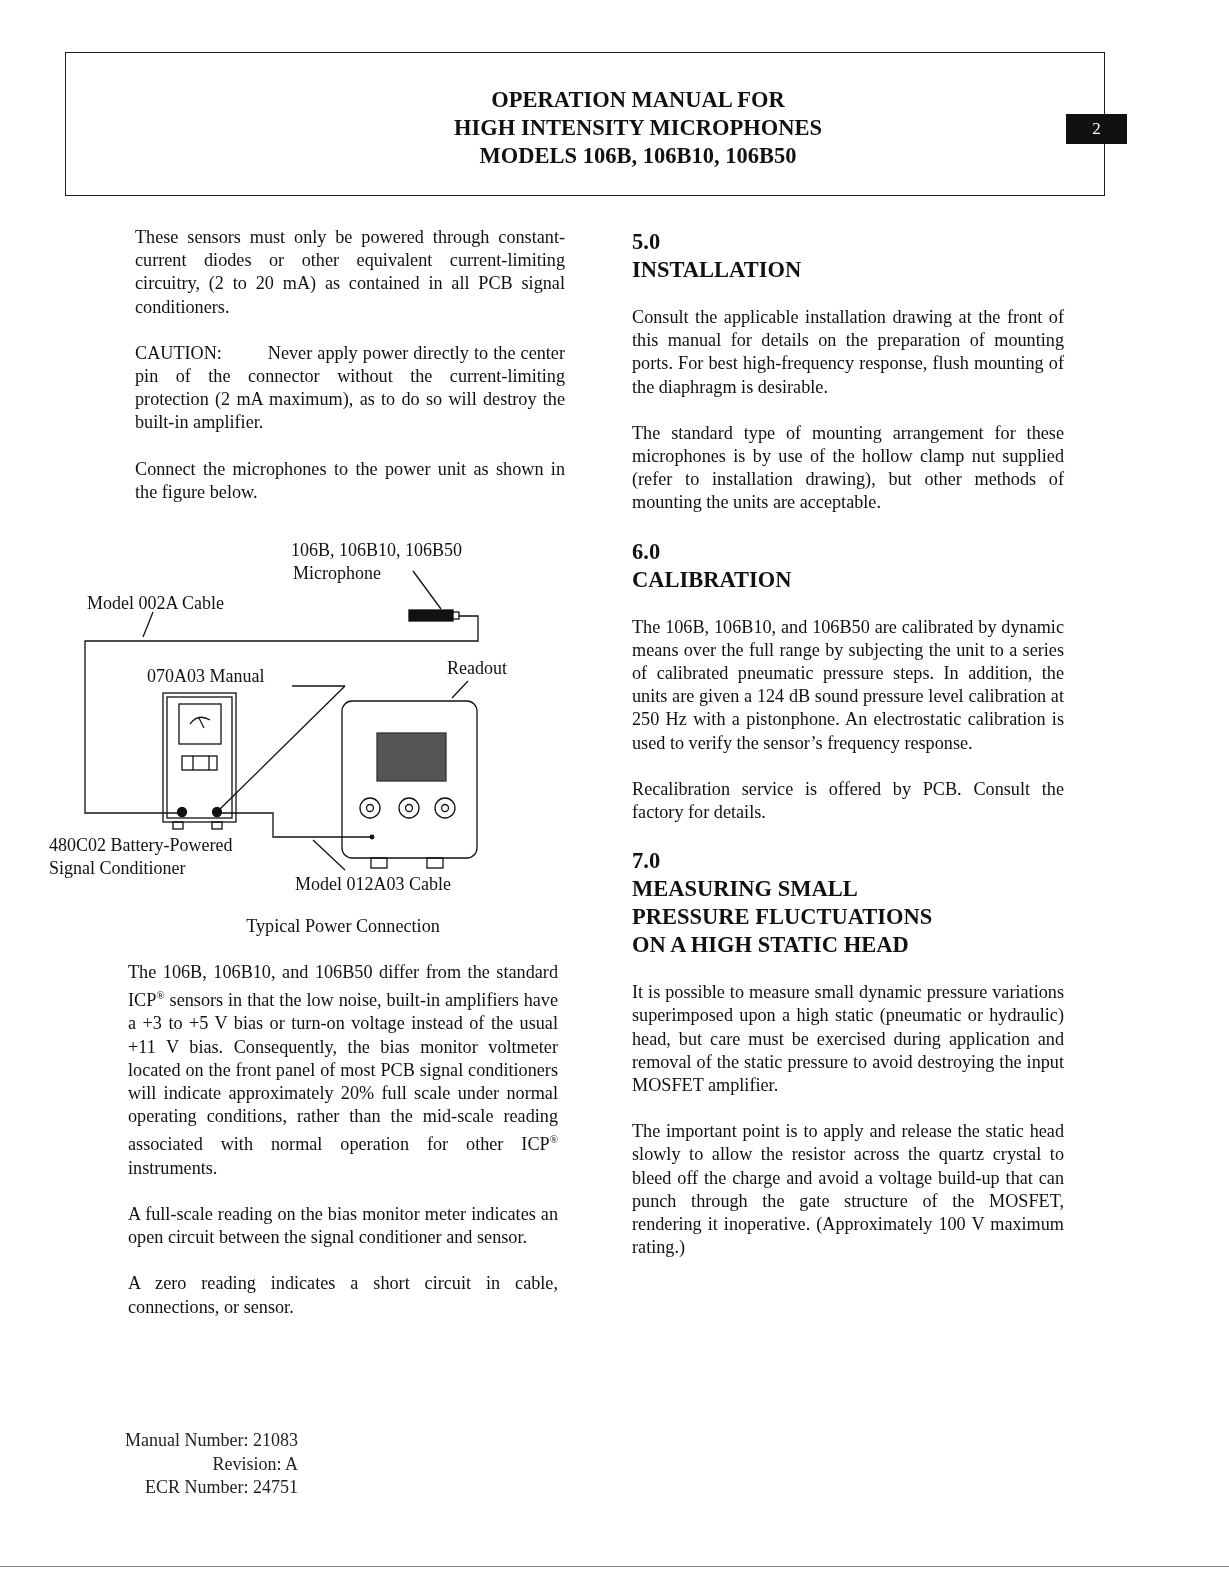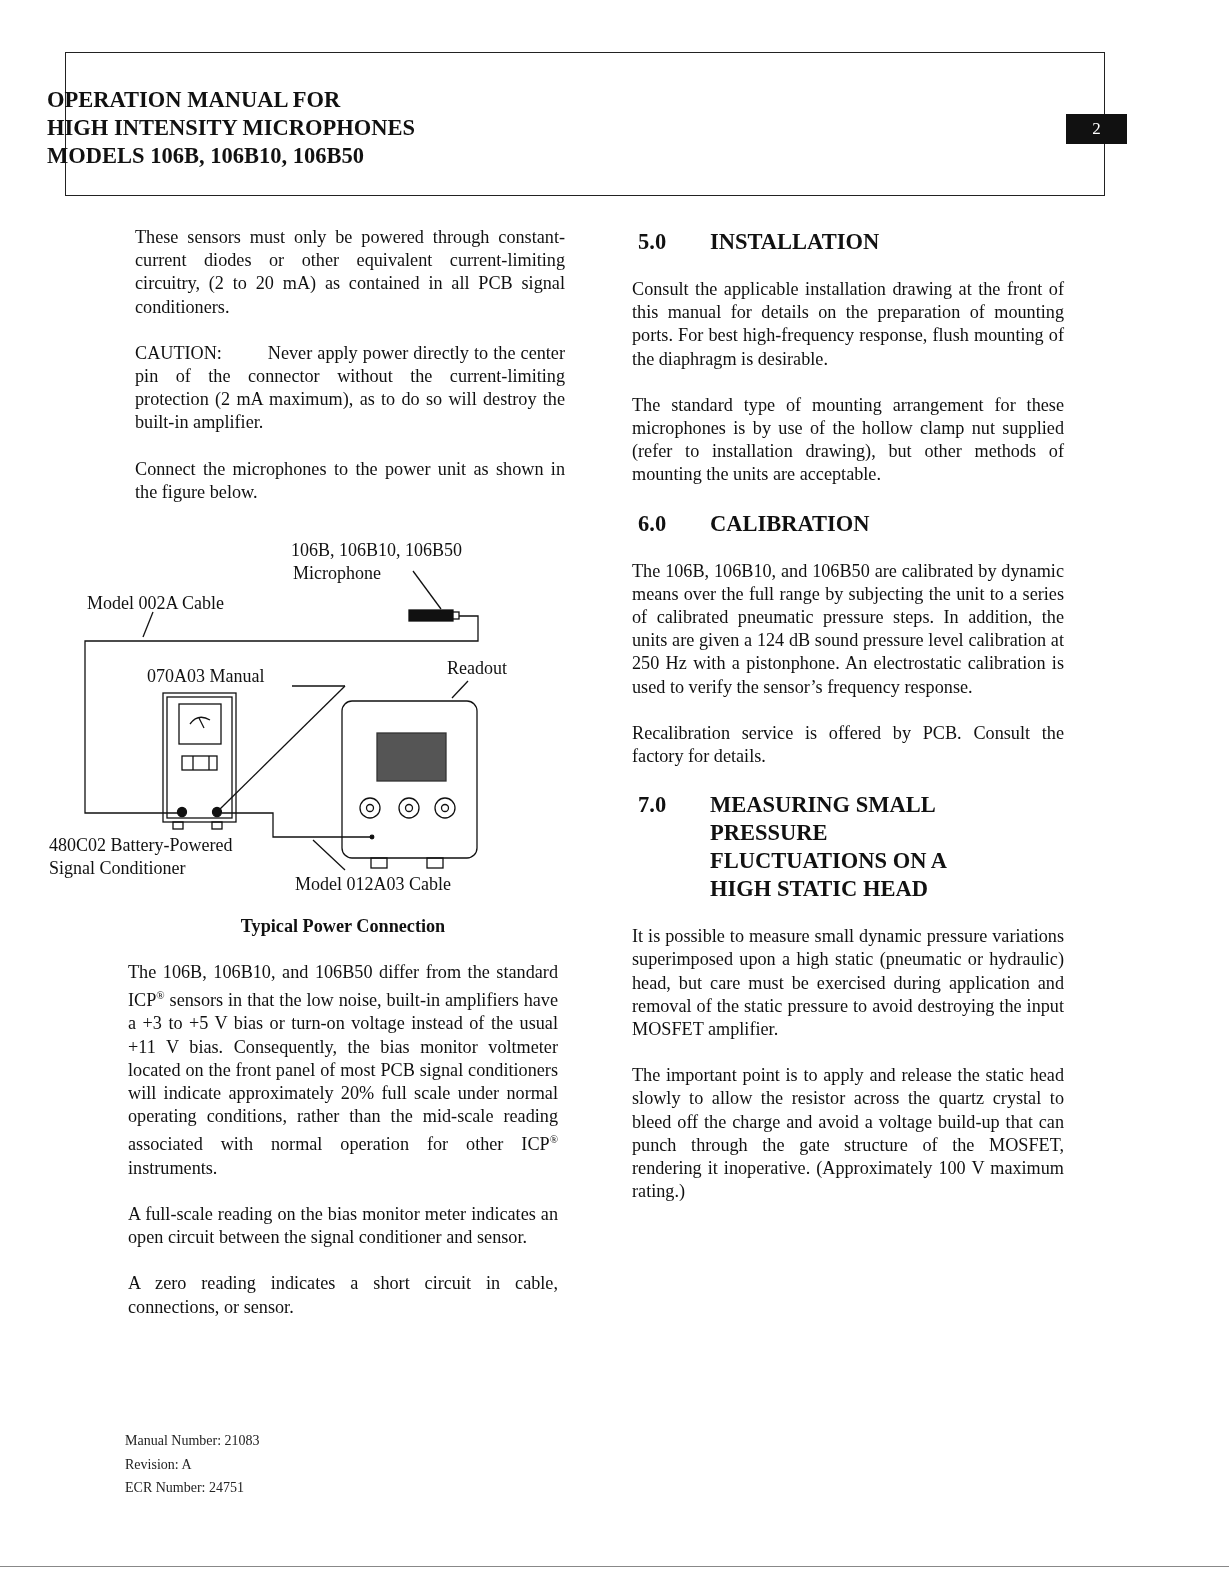--- a/index.html
+++ b/index.html
@@ -1,35 +1,35 @@
 <!DOCTYPE html>
 <html><head>
 <meta charset="utf-8">
 <style>
   html, body { margin: 0; padding: 0; background: #ffffff; }
   body { width: 1229px; height: 1581px; position: relative; overflow: hidden;
          font-family: "Liberation Serif", "DejaVu Serif", serif; color: #111; }
   .header-box { position: absolute; left: 65px; top: 52px; width: 1040px; height: 144px;
                 border: 1.5px solid #222; border-right-width: 1.5px; box-sizing: border-box; }
-  .header-title { position: absolute; left: 0; right: 0; top: 86px; 
+  .header-title { position: absolute; left: 0; right: 0; top: 86px; text-align: center;
                   font-weight: bold; font-size: 22.5px; line-height: 28px; margin-left: 47px; }
   .header-title div { margin: 0; }
   .page-tab { position: absolute; left: 1066px; top: 114px; width: 61px; height: 30px;
               background: #111; color: #fff; font-size: 17px; text-align: center; line-height: 30px; }
   .col { position: absolute; font-size: 18.2px; line-height: 23.2px; }
   .col p { margin: 0 0 23px 0; text-align: justify; }
   .left-top { left: 135px; top: 226px; width: 430px; }
   .left-bottom { left: 128px; top: 961px; width: 430px; }
   .right { left: 632px; top: 228px; width: 432px; }
-  h2.sec { font-size: 22.5px; font-weight: bold; margin: 0 0 22px 6px; display: flex; line-height: 28px; }
+  h2.sec { font-size: 22.5px; font-weight: bold; margin: 0 0 22px 0; display: flex; line-height: 28px; flex-direction: column; }
   h2.sec .num { width: 72px; flex: none; }
   .fig-caption { position: absolute; left: 128px; top: 916px; width: 430px; text-align: center;
-                 font-weight: bold; font-size: 18.2px; }
+                 font-weight: normal; font-size: 18.2px; }
   .fig-label { position: absolute; font-size: 18px; line-height: 23px; white-space: nowrap; }
-  .footer { position: absolute; left: 125px; top: 1429px; font-size: 14px; line-height: 23.5px; color: #222; }
+  .footer { position: absolute; left: 125px; top: 1429px; font-size: 18px; line-height: 23.5px; color: #222; text-align: right; }
   sup { font-size: 11px; }
   .bottom-line { position: absolute; left: 0; right: 0; top: 1566px; height: 1px; background: #888; }
 </style>
 </head>
 <body>
 
 <div class="header-box"></div>
 <div class="header-title">
   <div>OPERATION MANUAL FOR</div>
   <div>HIGH INTENSITY MICROPHONES</div>

